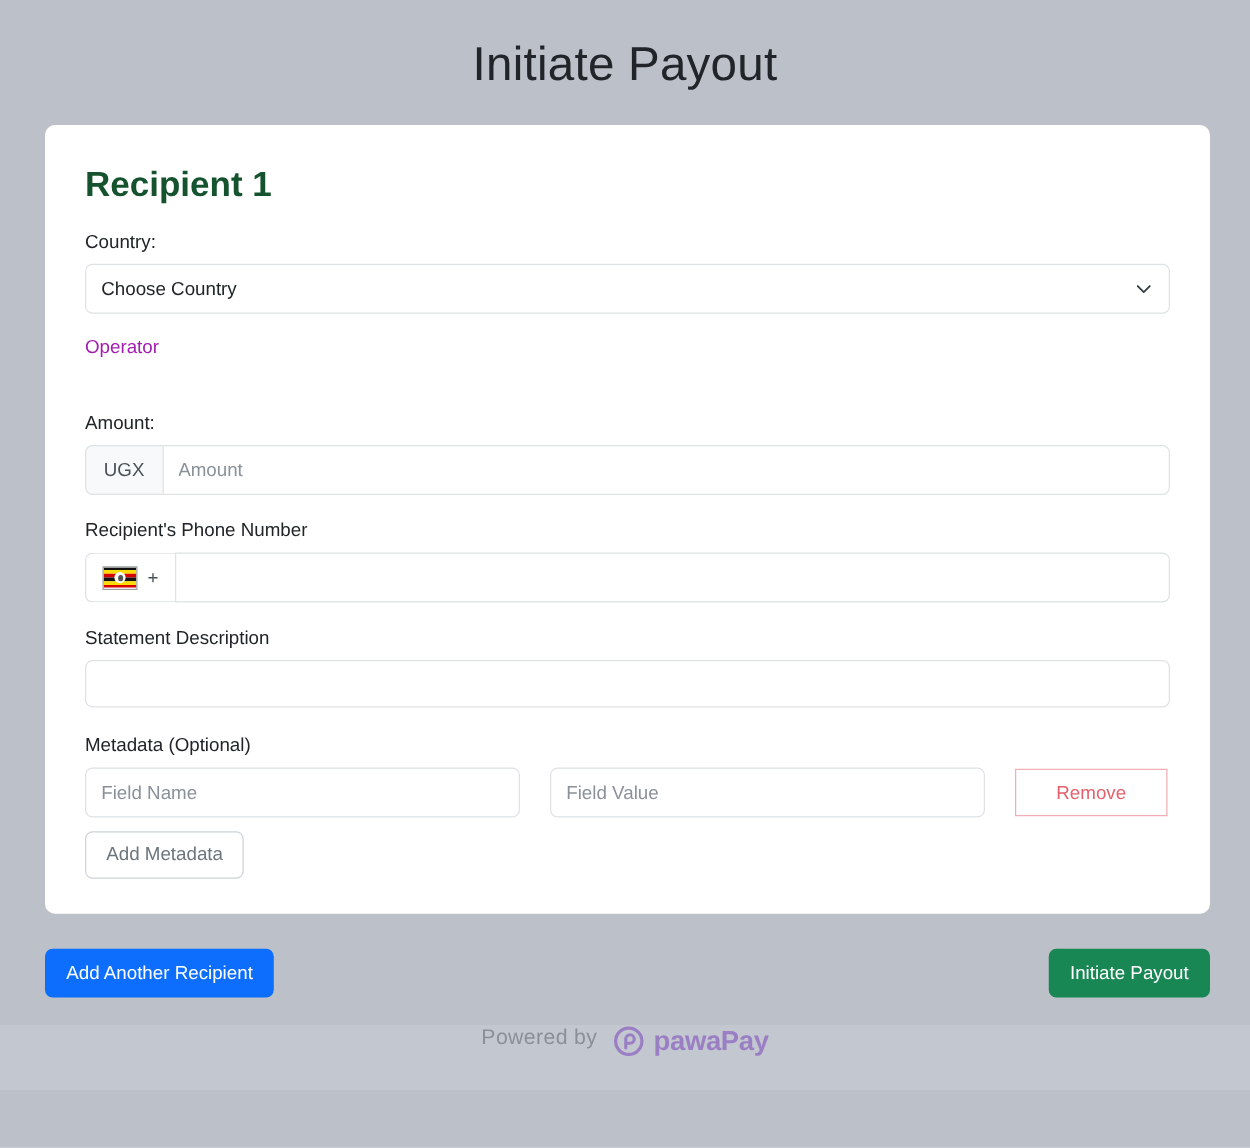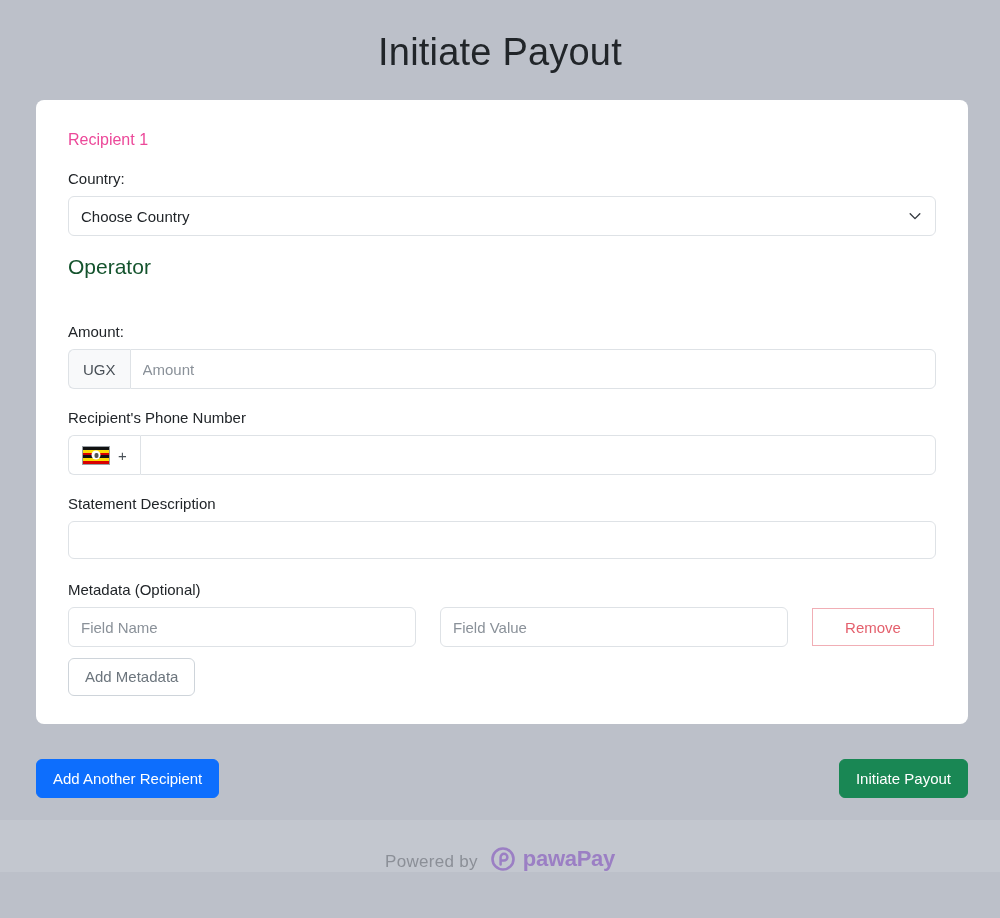--- a/index.html
+++ b/index.html
@@ -37,23 +37,23 @@
     position: absolute;
     left: 36px;
     top: 100px;
     width: 932px;
     background: #ffffff;
     border-radius: 8px;
     padding: 30px 32px 28px 32px;
   }
   .recipient-heading {
     margin: 0 0 18px 0;
-    font-size: 16px;
-    font-weight: 400;
-    color: #ec4899;
+    font-size: 28px;
+    font-weight: 700;
+    color: #14532d;
     line-height: 1.25;
   }
 
   .field-label {
     display: block;
     font-size: 15px;
     color: #212529;
     margin-bottom: 7px;
     line-height: 1.4;
   }
@@ -90,22 +90,22 @@
     transform: translateY(-50%);
     pointer-events: none;
     display: block;
     width: 14px;
     height: 14px;
   }
   .chevron svg { display: block; }
 
   .operator-label {
     display: block;
-    font-size: 21px;
-    color: #14532d;
+    font-size: 15px;
+    color: #a21caf;
     margin-bottom: 40px;
     line-height: 1.4;
   }
 
   
   .input-group {
     display: flex;
     align-items: stretch;
     width: 100%;
     margin-bottom: 18px;
@@ -244,21 +244,21 @@
 
   
   .powered {
     position: absolute;
     left: 0;
     top: 820px;
     width: 1000px;
     height: 52px;
     background: #c3c7cf;
     display: flex;
-    align-items: flex-end;
+    align-items: flex-start;
     justify-content: center;
     gap: 12px;
   }
   .powered-text {
     font-size: 17px;
     color: #8b8f97;
     letter-spacing: 0.3px;
   }
   .brand {
     display: flex;

